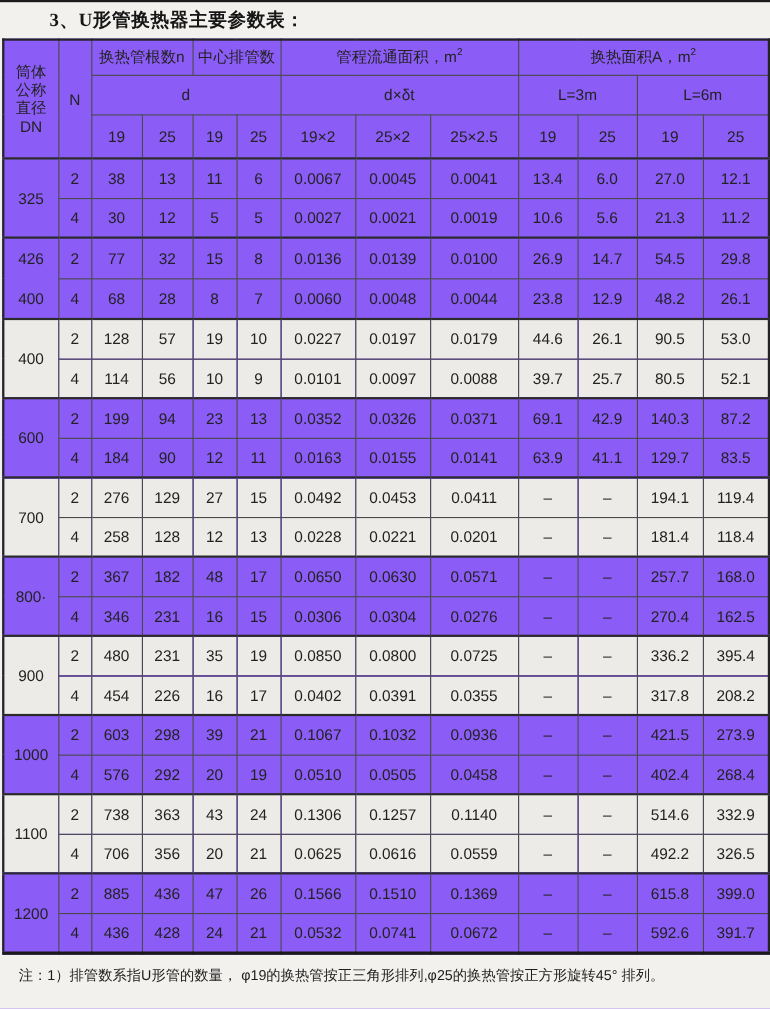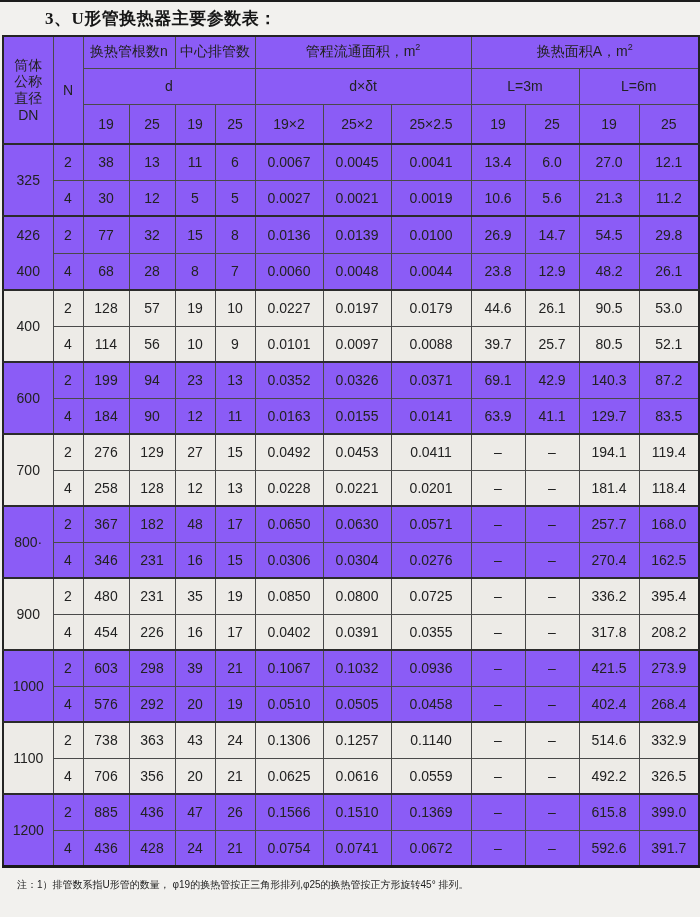--- a/index.html
+++ b/index.html
@@ -54,21 +54,21 @@
   tbody td { height: 36px; }
   tbody tr.group-start td { border-top: 2px solid #2b2b2b; }
   tbody tr.shaded td { background: #edebe7; }
   td.dn-cell { font-size: 14px; }
   td.dn-cell.dual { padding: 0; }
   td.dn-cell.dual span {
     display: block; height: 36px; line-height: 36px;
   }
   .notes {
     margin: 8px 0 4px 17px;
-    font-size: 10px;
+    font-size: 13px;
     line-height: 1.7;
     color: #1d1d1d;
   }
   .notes .fn2 { margin-left: 28px; }
 </style>
 </head>
 <body>
 
 <div class="top-rule"></div>
 
@@ -403,21 +403,21 @@
         <td>–</td>
         <td>615.8</td>
         <td>399.0</td>
       </tr>
       <tr class="">
         <td>4</td>
         <td>436</td>
         <td>428</td>
         <td>24</td>
         <td>21</td>
-        <td>0.0754</td>
+        <td>0.0532</td>
         <td>0.0741</td>
         <td>0.0672</td>
         <td>–</td>
         <td>–</td>
         <td>592.6</td>
         <td>391.7</td>
       </tr>
     </tbody>
 </table>
 

